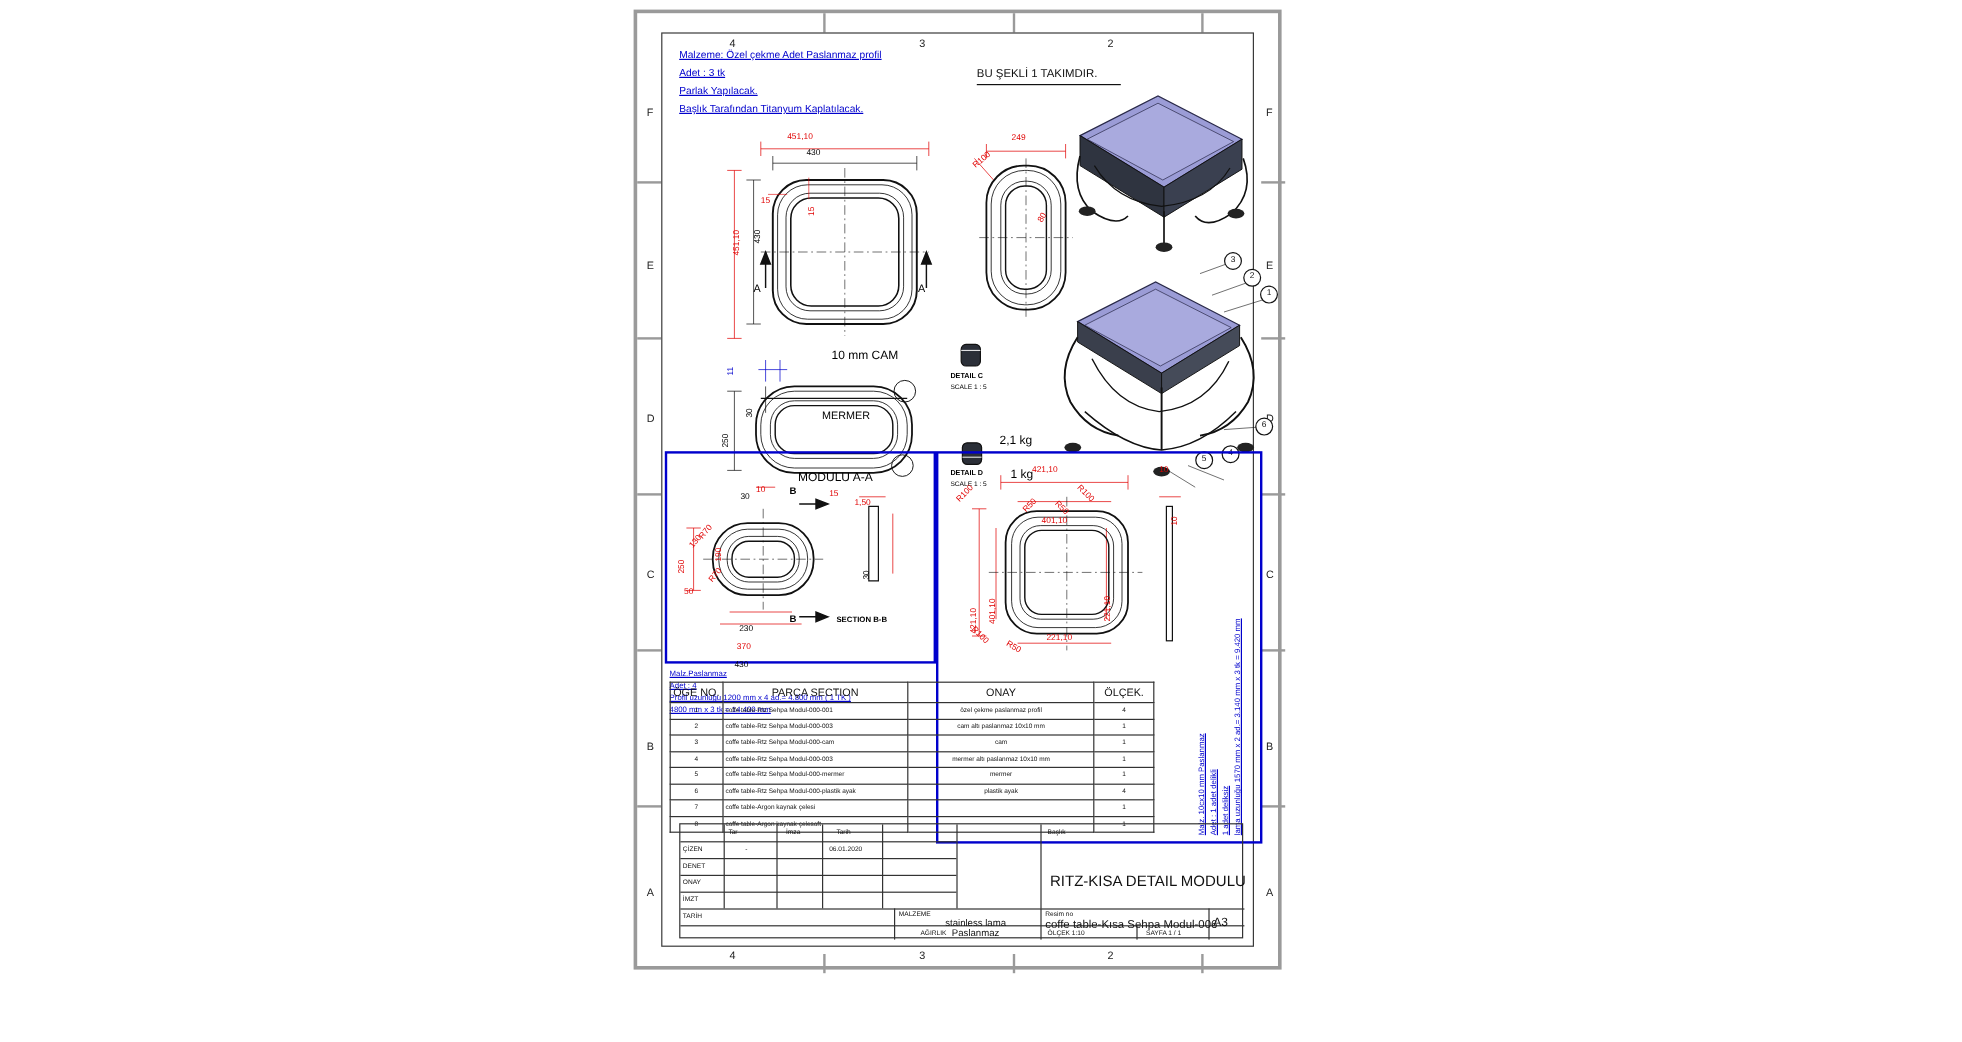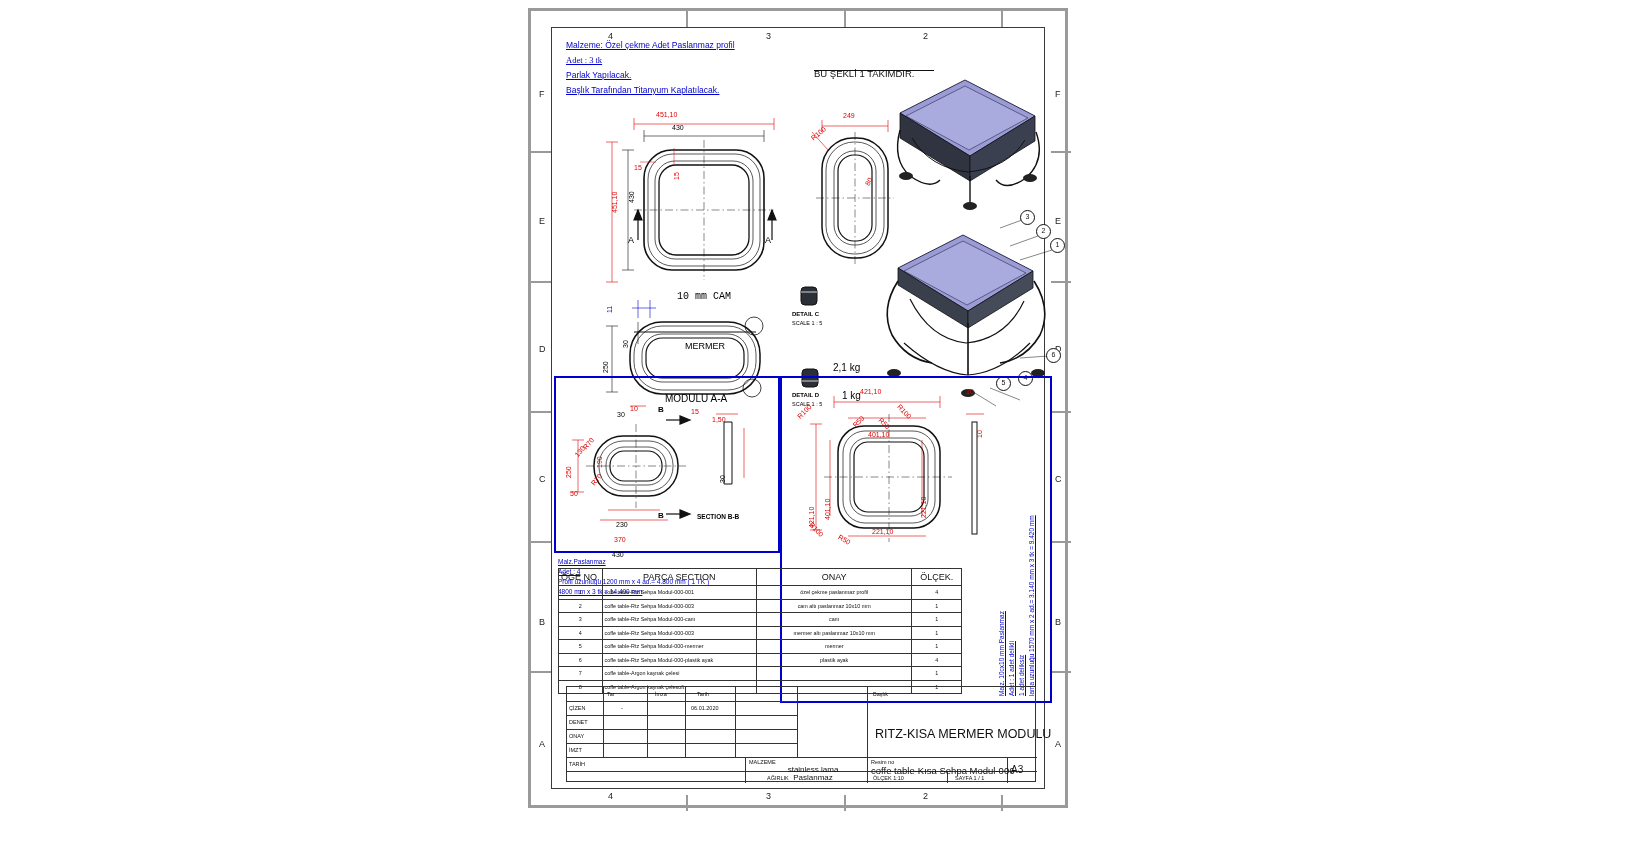--- a/index.html
+++ b/index.html
@@ -67,25 +67,25 @@
   <div class="ztick" style="left:155px;top:0;width:2px;height:16px;"></div>
   <div class="ztick" style="left:313px;top:0;width:2px;height:16px;"></div>
   <div class="ztick" style="left:470px;top:0;width:2px;height:16px;"></div>
   <div class="ztick" style="left:155px;top:784px;width:2px;height:16px;"></div>
   <div class="ztick" style="left:313px;top:784px;width:2px;height:16px;"></div>
   <div class="ztick" style="left:470px;top:784px;width:2px;height:16px;"></div>
 
   <div id="inner">
 
     <div class="note" style="left:14px;top:12px;">Malzeme: Özel çekme Adet Paslanmaz profil</div>
-    <div class="note" style="left:14px;top:27px;font-family:Liberation Serif, serif;">Adet : 3 tk</div>
+    <div class="note" style="left:14px;top:27px;">Adet : 3 tk</div>
     <div class="note" style="left:14px;top:42px;">Parlak Yapılacak.</div>
     <div class="note" style="left:14px;top:57px;">Başlık Tarafından Titanyum Kaplatılacak.</div>
 
-    <div class="lbl" style="left:262px;top:28px;font-size:9.5px;color:#111;margin-top:12px;">BU ŞEKLİ 1 TAKIMDIR.</div>
+    <div class="lbl" style="left:262px;top:28px;font-size:9.5px;color:#111;">BU ŞEKLİ 1 TAKIMDIR.</div>
     <div style="position:absolute;left:262px;top:42px;width:120px;height:1px;background:#111;"></div>
 
     <svg width="220" height="200" style="position:absolute;left:30px;top:72px;">
 
       <g stroke="#e00000" stroke-width="0.6" fill="none">
         <line x1="52" y1="24" x2="192" y2="24"></line>
         <line x1="52" y1="18" x2="52" y2="30"></line>
         <line x1="192" y1="18" x2="192" y2="30"></line>
         <line x1="30" y1="42" x2="30" y2="182"></line>
         <line x1="24" y1="42" x2="36" y2="42"></line>
@@ -167,21 +167,21 @@
       <circle cx="160" cy="30" r="9" fill="none" stroke="#111" stroke-width="0.8"></circle>
       <circle cx="158" cy="92" r="9" fill="none" stroke="#111" stroke-width="0.8"></circle>
       <g stroke="#e00000" stroke-width="0.6" fill="none">
         <line x1="36" y1="110" x2="52" y2="110"></line>
       </g>
     </svg>
     <div class="dimbv" style="left:54px;top:285px;">11</div>
     <div class="blkv" style="left:70px;top:320px;">30</div>
     <div class="blkv" style="left:50px;top:345px;">250</div>
     <div class="dimr" style="left:78px;top:377px;">10</div>
-    <div class="lbl" style="left:125px;top:263px;font-size:10px;font-family:Liberation Mono, monospace;">10 mm CAM</div>
+    <div class="lbl" style="left:141px;top:263px;font-size:10px;">10 mm CAM</div>
     <div class="lbl" style="left:133px;top:313px;font-size:9px;">MERMER</div>
     <div class="lbl" style="left:113px;top:365px;font-size:10px;">MODULU A-A</div>
 
     <svg width="26" height="26" style="position:absolute;left:245px;top:255px;">
       <rect x="4" y="4" width="16" height="18" rx="4" fill="#2b2f38" stroke="#111"></rect>
       <line x1="4" y1="9" x2="20" y2="9" stroke="#fff" stroke-width="0.8"></line>
     </svg>
     <div class="lbl" style="left:240px;top:283px;font-size:6px;font-weight:bold;">DETAIL C</div>
     <div class="lbl" style="left:240px;top:292px;font-size:5.5px;">SCALE 1 : 5</div>
 
@@ -426,21 +426,21 @@
 
       <div class="tbcell" style="left:2px;top:18px;">ÇİZEN</div>
       <div class="tbcell" style="left:2px;top:32px;">DENET</div>
       <div class="tbcell" style="left:2px;top:46px;">ONAY</div>
       <div class="tbcell" style="left:2px;top:60px;">İMZT</div>
       <div class="tbcell" style="left:2px;top:74px;">TARİH</div>
 
       <div class="tbcell" style="left:54px;top:18px;">-</div>
       <div class="tbcell" style="left:124px;top:18px;">06.01.2020</div>
 
-      <div class="bigtitle" style="left:308px;top:40px;">RITZ-KISA MERMER MODULU</div>
+      <div class="bigtitle" style="left:308px;top:40px;">RITZ-KISA DETAIL MODULU</div>
 
       <div class="tbcell" style="left:182px;top:72px;">MALZEME</div>
       <div class="midtitle" style="left:196px;top:78px;width:100px;">stainless lama</div>
       <div class="midtitle" style="left:196px;top:86px;width:100px;">Paslanmaz</div>
 
       <div class="tbcell" style="left:304px;top:72px;">Resim no</div>
       <div class="bigtitle" style="left:304px;top:78px;font-size:9.5px;">coffe table-Kısa Sehpa Modul-006</div>
       <div class="bigtitle" style="left:444px;top:77px;font-size:10px;">A3</div>
 
       <div class="tbcell" style="left:200px;top:88px;">AĞIRLIK</div>

